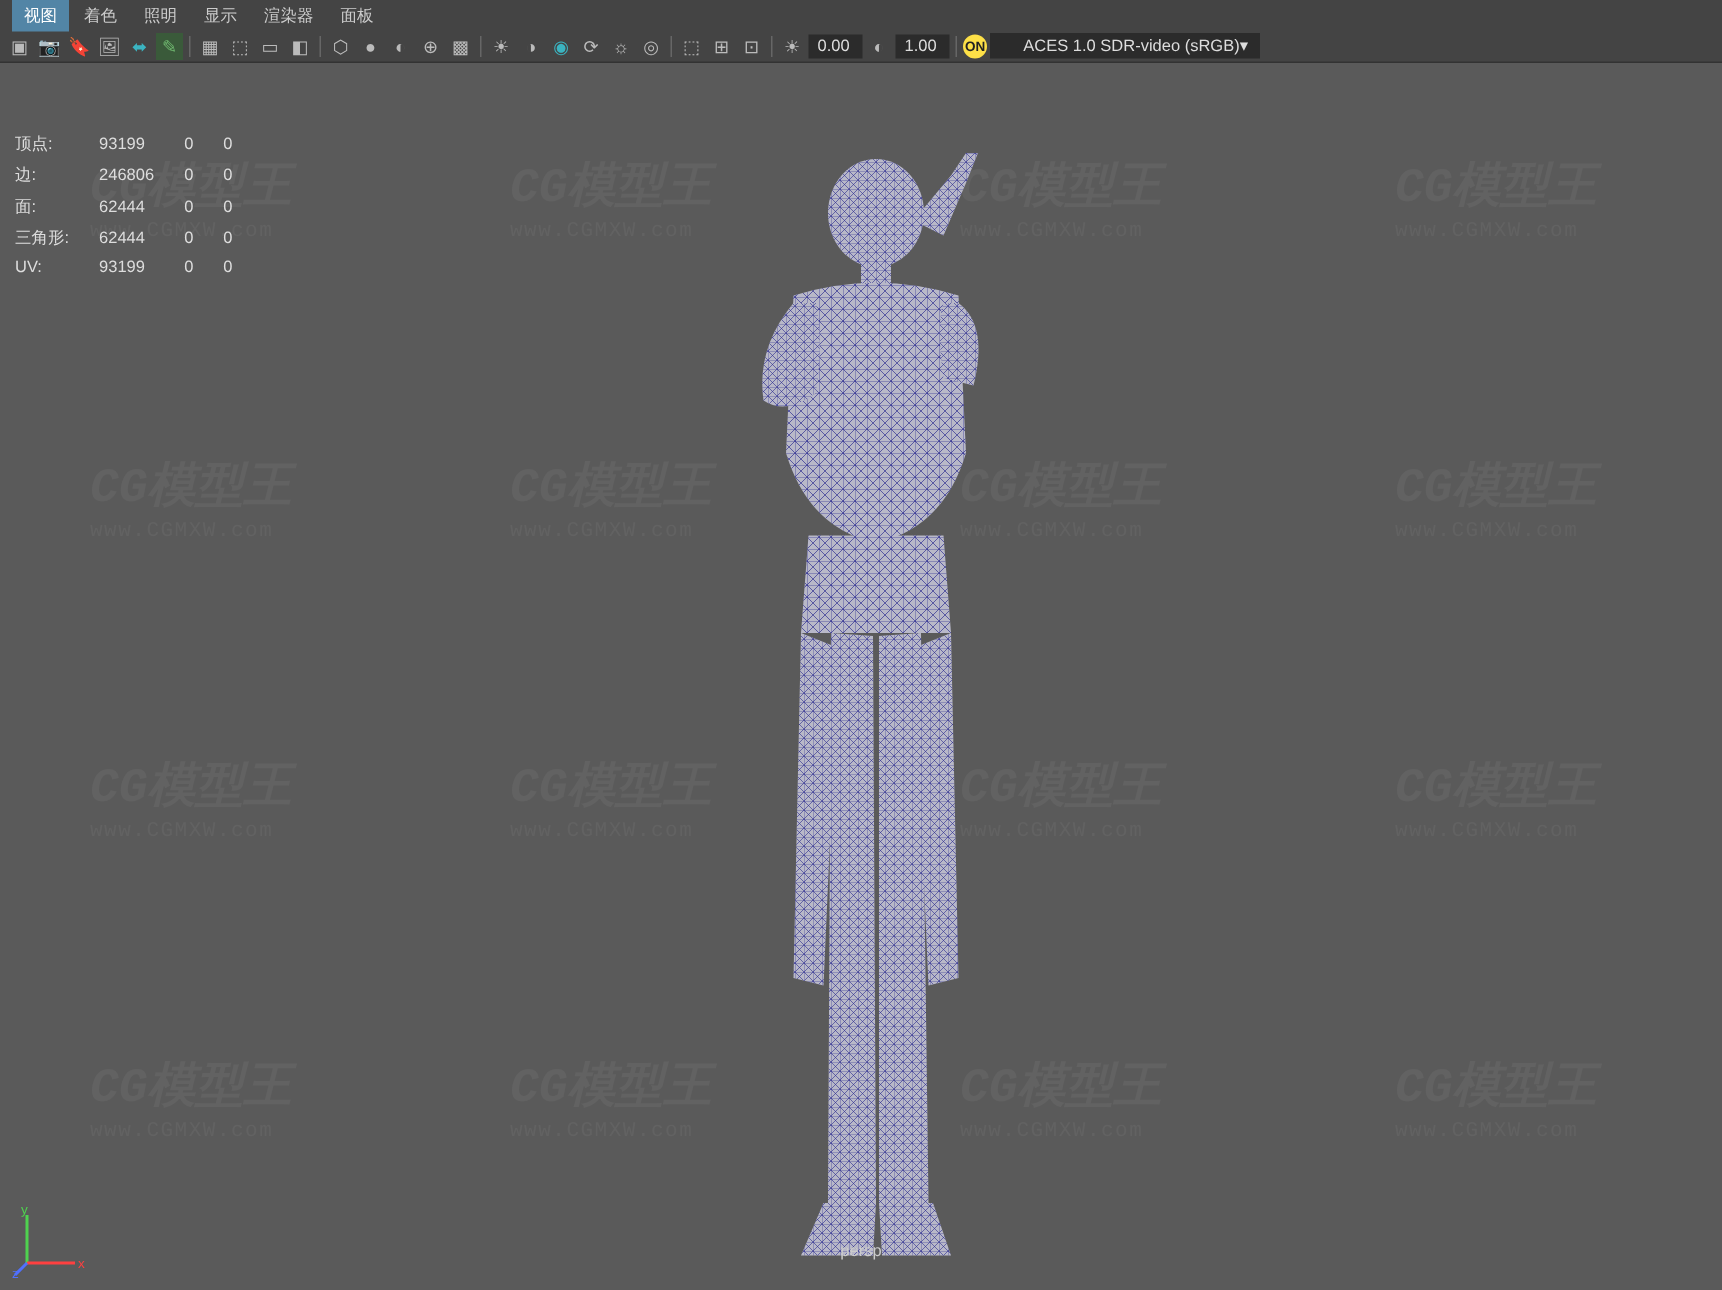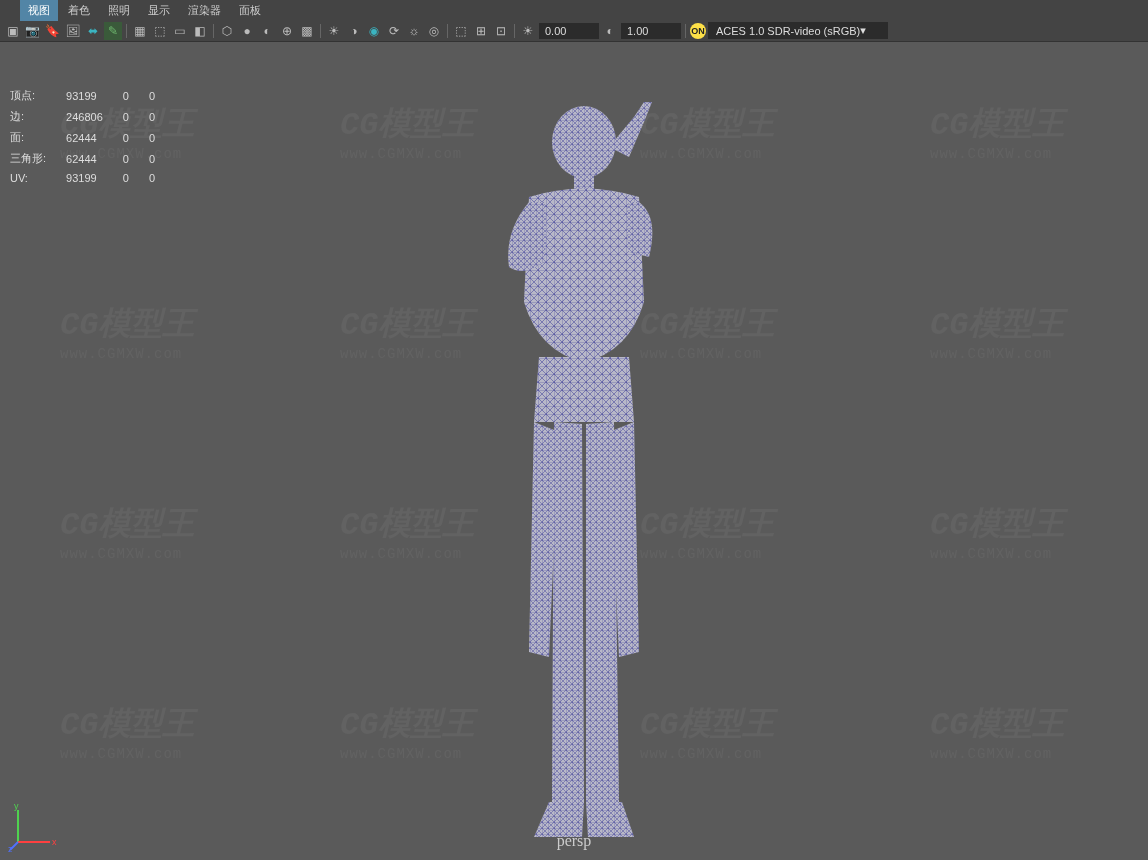--- a/index.html
+++ b/index.html
@@ -10,21 +10,21 @@
   font-size: 11px;
   color: #ddd;
   overflow: hidden;
   position: relative;
 }
 .menubar {
   display: flex;
   align-items: center;
   background: #444;
   height: 20px;
-  padding: 0 20px;
+  padding: 0 8px;
   gap: 2px;
 }
 .menu-item {
   padding: 3px 8px;
   color: #ccc;
   cursor: pointer;
 }
 .menu-item.active {
   background: #5285a6;
   color: #fff;
@@ -48,33 +48,33 @@
   font-size: 12px;
 }
 .tool-icon.accent { color: #3bb4c1; }
 .tool-icon.accent2 { color: #6fb86f; }
 .sep { width: 1px; height: 14px; background: #666; margin: 0 2px; }
 .num-field {
   background: #2b2b2b;
   color: #ddd;
   border: none;
   padding: 2px 6px;
-  width: 60px;
+  width: 36px;
   text-align: left;
   font-size: 11px;
 }
 .dropdown {
   background: #2b2b2b;
   color: #ddd;
   border: none;
   padding: 2px 8px;
   font-size: 11px;
   min-width: 180px;
   display: flex;
-  justify-content: flex-start;
+  justify-content: flex-end;
   align-items: center;
   cursor: pointer;
 }
 .round-btn {
   width: 16px; height: 16px;
   border-radius: 50%;
   display: inline-flex;
   align-items: center;
   justify-content: center;
   font-size: 9px;
@@ -102,26 +102,25 @@
   width: 280px;
   height: 770px;
 }
 .axis {
   position: absolute;
   bottom: 8px; left: 8px;
   width: 50px; height: 50px;
 }
 .persp-label {
   position: absolute;
-  bottom: 10px;
+  bottom: 20px;
   left: 50%;
   transform: translateX(-50%);
   color: #ccc;
-  font-size: 16px;
-  font-family: Liberation Serif, serif;
+  font-size: 11px;
 }
 .watermark {
   position: absolute;
   color: rgba(255,255,255,0.05);
   font-size: 32px;
   font-style: italic;
   font-weight: bold;
   pointer-events: none;
   font-family: Liberation Mono, monospace;
 }

